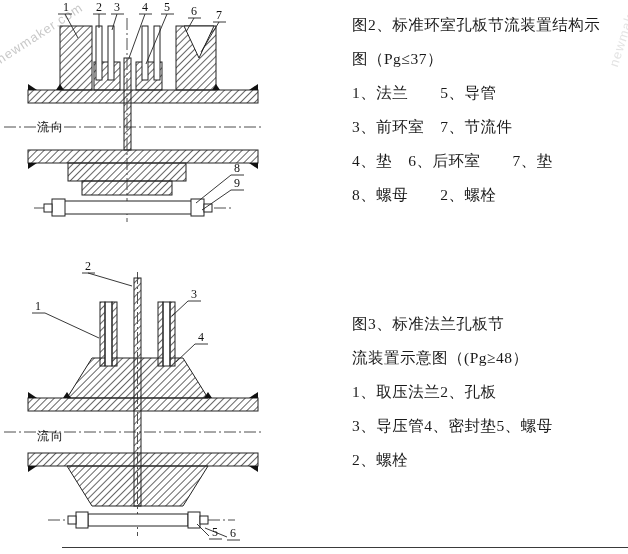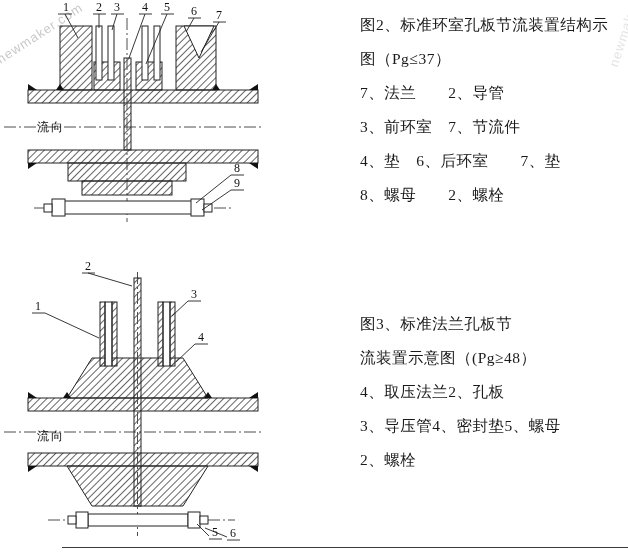--- a/index.html
+++ b/index.html
@@ -8,21 +8,21 @@
   .wm{position:absolute;color:#c8c8c8;font-family:"Liberation Sans","DejaVu Sans",sans-serif;
       font-size:13px;letter-spacing:1px;pointer-events:none;}
   .wm1{left:-6px;top:54px;transform:rotate(-33deg);transform-origin:0 0;}
   .wm2{left:606px;top:64px;transform:rotate(-72deg);transform-origin:0 0;opacity:.5;}
   .drawing{position:absolute;left:0;}
   #fig2-drawing{top:0;}
   #fig3-drawing{top:258px;}
   .caption{position:absolute;left:352px;width:272px;font-size:15.5px;letter-spacing:.5px;}
   #fig2-caption{top:8px;}
   #fig3-caption{top:307px;}
-  .cap-line{line-height:34px;white-space:pre-wrap;margin-left:8px;}
+  .cap-line{line-height:34px;white-space:pre-wrap;}
   .bottom-rule{position:absolute;left:62px;top:547px;width:566px;height:1px;background:#3a3a3a;}
   
   .callout{font:12px "Liberation Serif","DejaVu Serif",serif;fill:#111;}
   .flow{font:12px "Liberation Serif","DejaVu Serif",serif;fill:#111;letter-spacing:2px;}
   .lead line{stroke:#222;stroke-width:.9;}
   .cdash{stroke:#222;stroke-width:.8;stroke-dasharray:12,3,2,3;fill:none;}
   .pt rect,.pt polygon{stroke:#222;stroke-width:1;}
   .weld polygon{fill:#111;stroke:none;}
 </style>
 </head>
@@ -200,28 +200,28 @@
     <text class="callout" x="198" y="83">4</text>
     <text class="callout" x="212" y="278">5</text>
     <text class="callout" x="230" y="279">6</text>
 
     <text class="flow" x="37" y="182">流向</text>
   </svg>
 
   <div class="caption" id="fig2-caption">
     <div class="cap-line">图2、标准环室孔板节流装置结构示</div>
     <div class="cap-line">图（Pg≤37）</div>
-    <div class="cap-line">7、法兰　　2、导管</div>
+    <div class="cap-line">1、法兰　　5、导管</div>
     <div class="cap-line">3、前环室　7、节流件</div>
     <div class="cap-line">4、垫　6、后环室　　7、垫</div>
     <div class="cap-line">8、螺母　　2、螺栓</div>
   </div>
 
   <div class="caption" id="fig3-caption">
     <div class="cap-line">图3、标准法兰孔板节</div>
     <div class="cap-line">流装置示意图（(Pg≥48）</div>
-    <div class="cap-line">4、取压法兰2、孔板</div>
+    <div class="cap-line">1、取压法兰2、孔板</div>
     <div class="cap-line">3、导压管4、密封垫5、螺母</div>
     <div class="cap-line">2、螺栓</div>
   </div>
 
   <div class="bottom-rule"></div>
 </div>
 
 </body></html>

